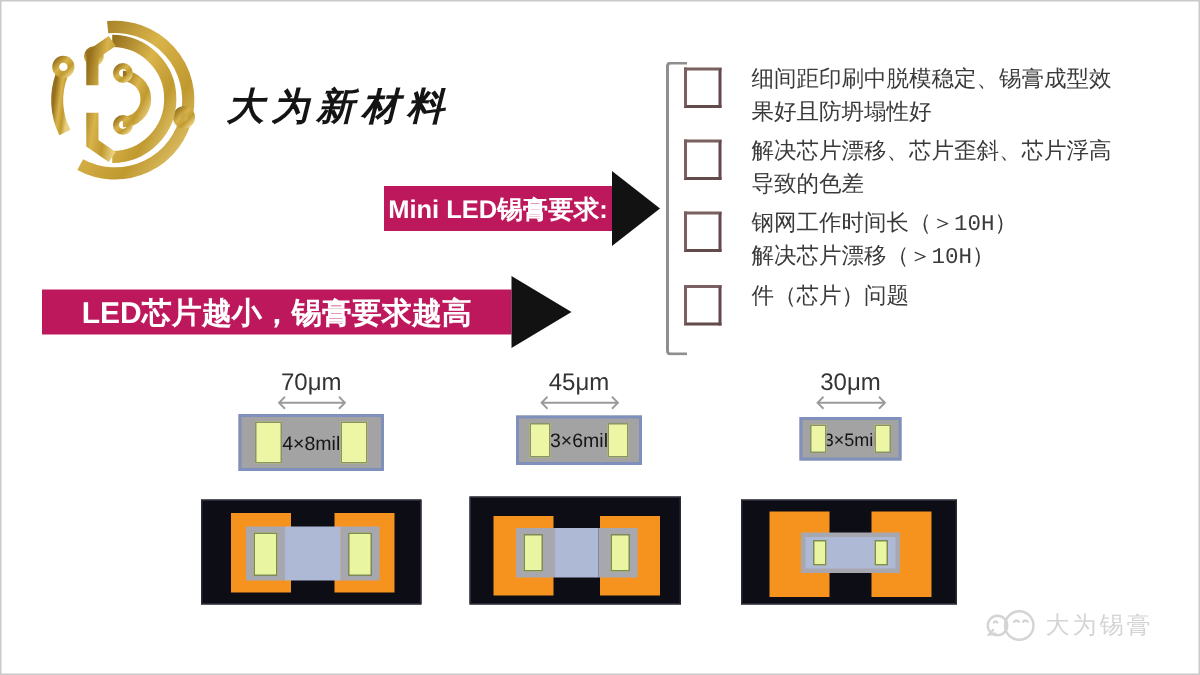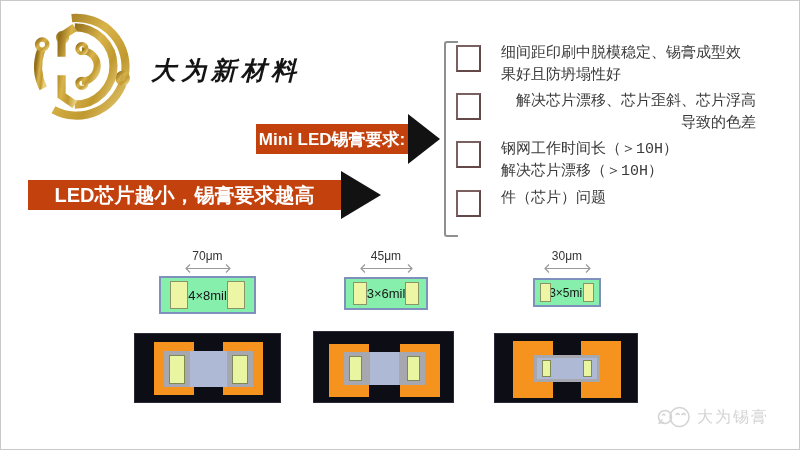--- a/index.html
+++ b/index.html
@@ -11,50 +11,50 @@
   
   .logo-svg{position:absolute;left:28px;top:10px;}
   .brand-name{
     position:absolute;left:150px;top:53px;font-size:25px;font-weight:bold;
     font-style:italic;letter-spacing:5px;color:#141414;
     font-family:"DejaVu Serif","Liberation Serif",serif;
   }
   
   .arrow{position:absolute;}
   .arrow .body{
-    position:absolute;background:#c2410c;color:#ffffff;font-weight:bold;
+    position:absolute;background:#be185d;color:#ffffff;font-weight:bold;
     display:flex;align-items:center;justify-content:center;white-space:nowrap;
   }
   .arrow .head{position:absolute;width:0;height:0;}
   .arrow1{left:255px;top:113px;width:190px;height:50px;}
   .arrow1 .body{left:0;top:10px;width:152px;height:30px;font-size:17px;}
   .arrow1 .head{left:152px;top:0;border-top:25px solid transparent;border-bottom:25px solid transparent;border-left:32px solid #121212;}
-  .arrow2{left:27px;top:170px;width:355px;height:48px;}
+  .arrow2{left:27px;top:183px;width:355px;height:48px;}
   .arrow2 .body{left:0;top:9px;width:313px;height:30px;font-size:20px;}
   .arrow2 .head{left:313px;top:0;border-top:24px solid transparent;border-bottom:24px solid transparent;border-left:40px solid #121212;}
   
   .req-bracket{
     position:absolute;left:443px;top:40px;width:12px;height:192px;
     border-left:2px solid #8f8f8f;border-top:2px solid #8f8f8f;border-bottom:2px solid #8f8f8f;
     border-radius:3px 0 0 3px;
   }
   .req-item{position:absolute;left:455px;width:300px;font-family:Liberation Mono, monospace;}
   .req-box{
     position:absolute;left:0;top:2px;width:21px;height:23px;
     border:2px solid #7a6060;border-right-color:#64494b;border-bottom-color:#64494b;
     background:#ffffff;
   }
   .req-text{margin-left:45px;font-size:15px;line-height:22px;color:#3a3a3a;}
-  .req-1{top:42px;} .req-2{top:90px;text-align:right;} .req-3{top:138px;} .req-4{top:187px;}
+  .req-1{top:42px;} .req-2{top:90px;} .req-3{top:138px;} .req-4{top:187px;}
   
   .chipcol{position:absolute;text-align:center;}
-  .chipcol .pitch{font-size:12px;color:#333;height:14px;line-height:14px;}
+  .chipcol .pitch{font-size:16px;color:#333;height:14px;line-height:14px;}
   .chipcol .measure{display:block;margin:0 auto;}
   .die-box{
-    position:relative;background:#86efac;border:2px solid #8090bc;box-sizing:border-box;
+    position:relative;background:#a3a3a3;border:2px solid #8090bc;box-sizing:border-box;
     display:flex;align-items:center;justify-content:center;
     font-size:13px;color:#161616;
   }
   .die-pad{position:absolute;background:#edf6a4;border:1px solid #8a9464;box-sizing:border-box;}
   .col1{left:158px;top:248px;width:97px;}
   .col1 .die-box{width:97px;height:38px;margin-top:2px;}
   .col1 .die-pad{width:18px;height:28px;top:3px;}
   .col1 .die-pad.l{left:9px;} .col1 .die-pad.r{right:9px;}
   .col2{left:343px;top:248px;width:84px;}
   .col2 .die-box{width:84px;height:33px;margin-top:3px;}

